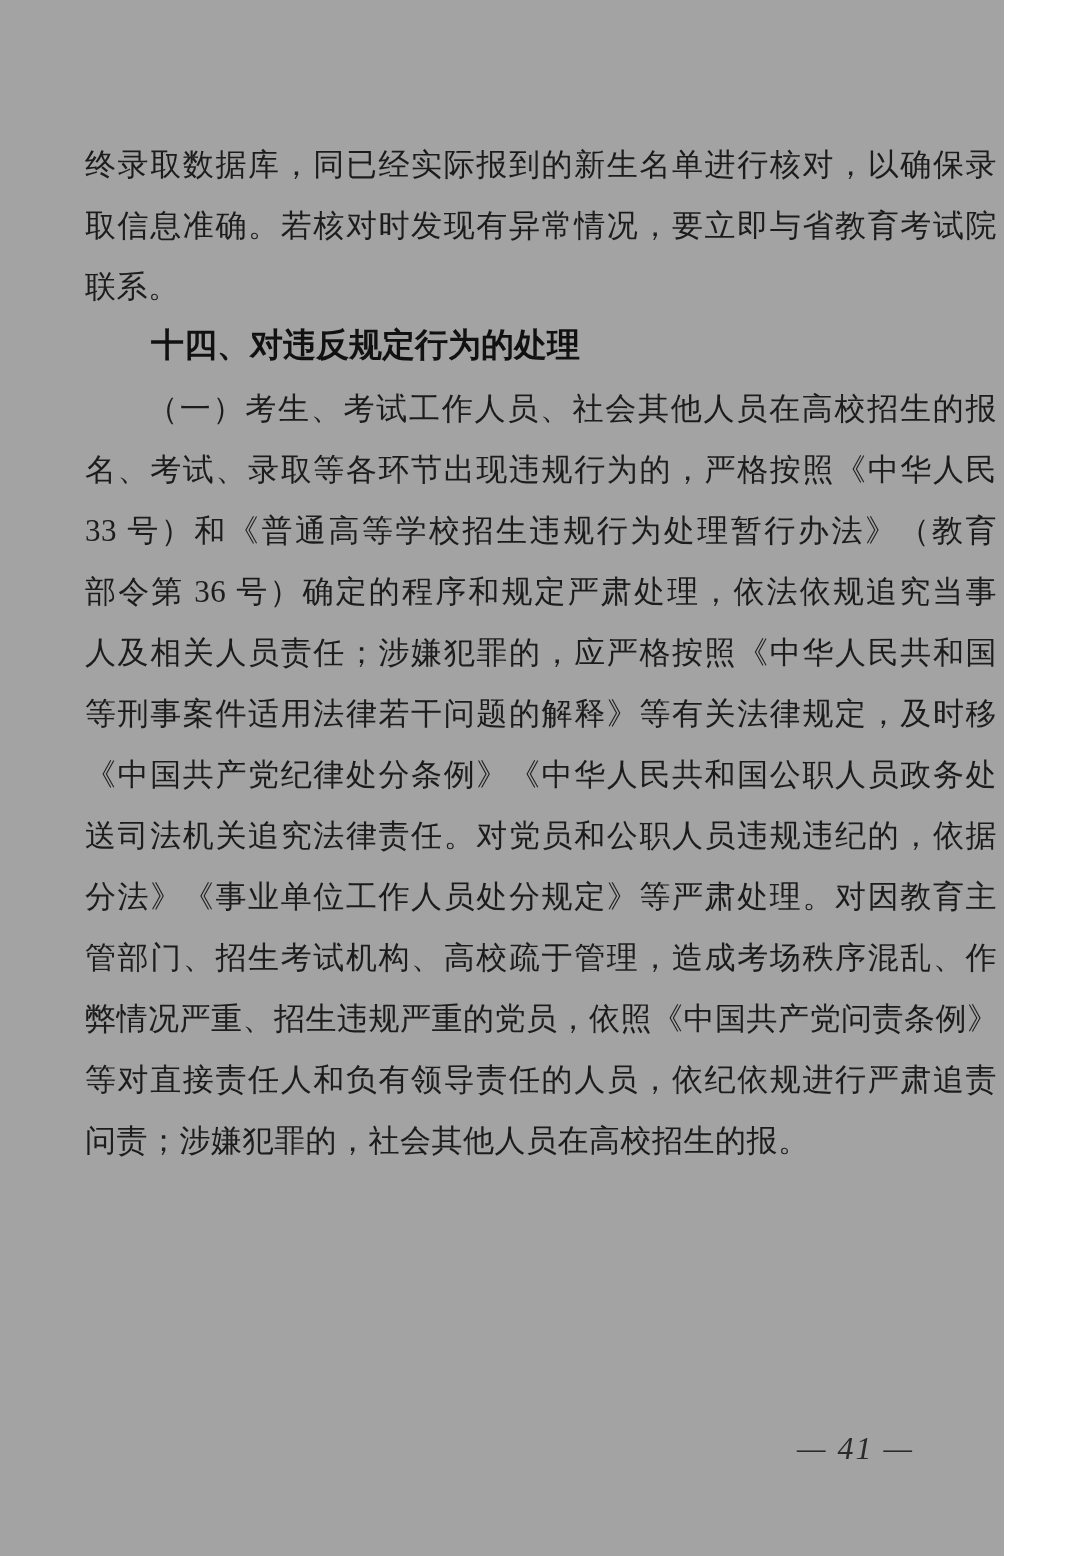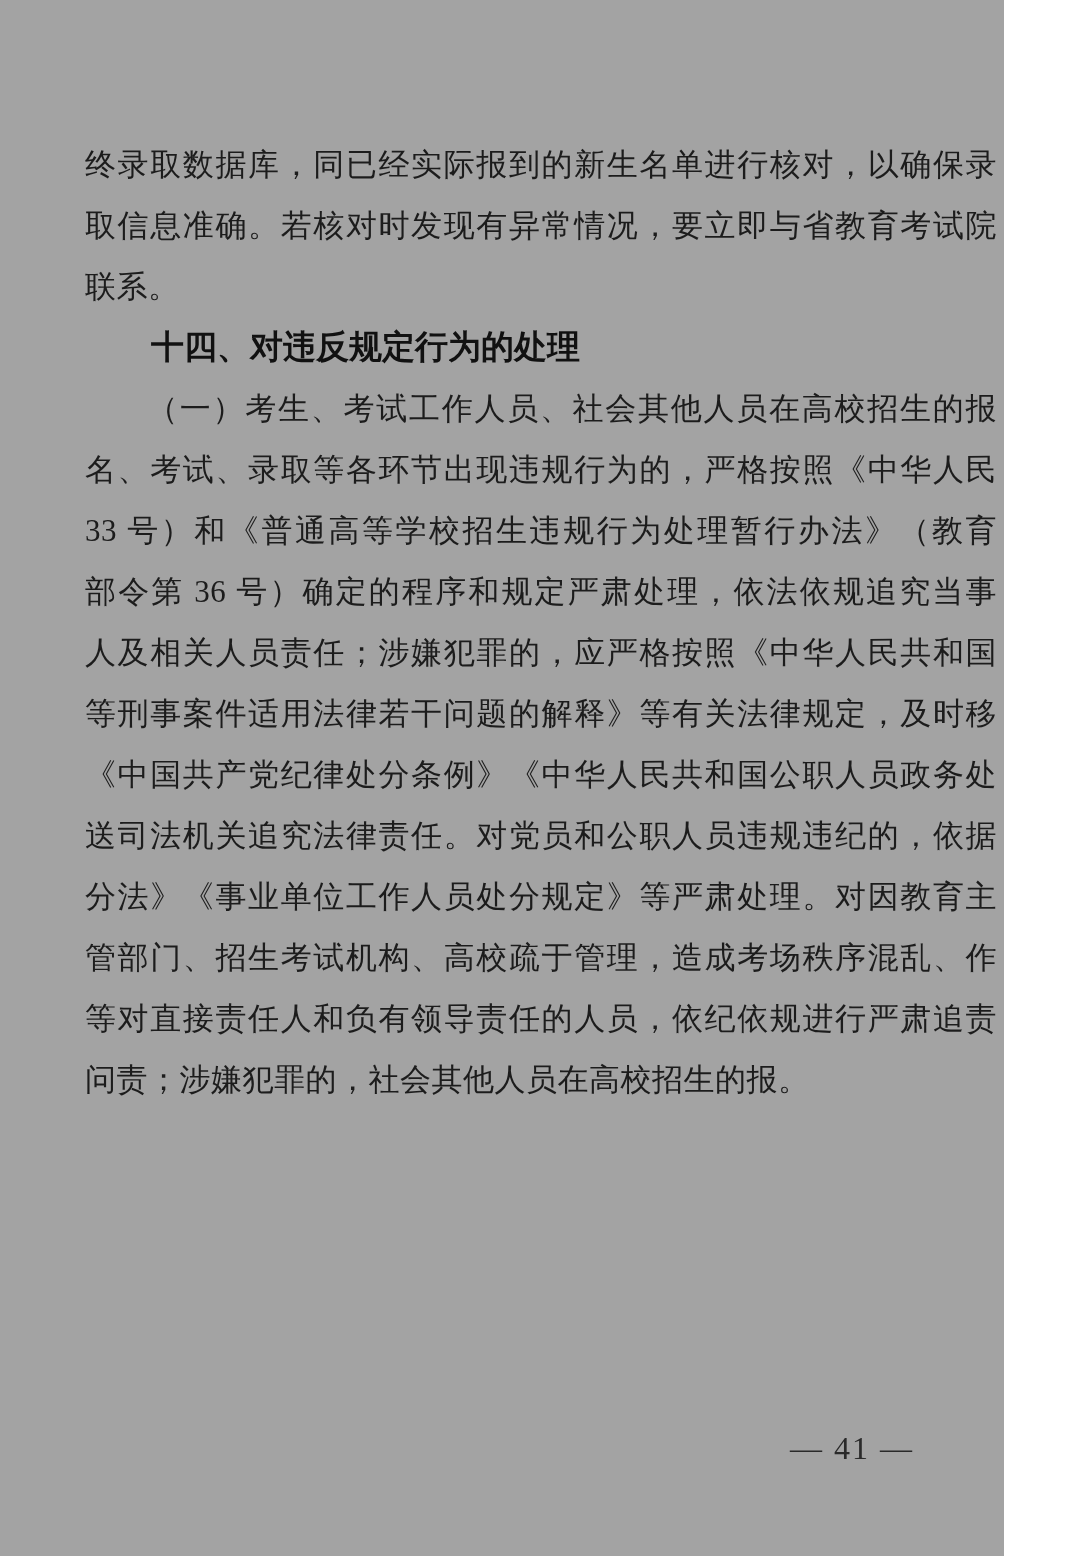--- a/index.html
+++ b/index.html
@@ -38,37 +38,38 @@
   }
   .line.last {
     text-align-last: left;
   }
   .line.indent {
     text-indent: 2em;
   }
   .heading {
     margin: 0;
     padding: 0;
-    font-family: Liberation Serif, serif;
+    font-family: Liberation Mono, monospace;
     font-weight: 700;
     font-size: 33px;
     line-height: 61px;
     text-indent: 2em;
     color: #111111;
     white-space: nowrap;
   }
   .page-number {
     position: absolute;
     right: 90px;
     top: 1428px;
     font-size: 32px;
     line-height: 40px;
     color: #2a2a2a;
     letter-spacing: 2px;
     font-family: "Liberation Serif", "DejaVu Serif", serif;
+    font-style: italic;
   }
 </style>
 </head>
 <body>
 
 <div class="page">
   <div class="content">
 
     <div class="para">
       <div class="line">终录取数据库，同已经实际报到的新生名单进行核对，以确保录</div>
@@ -82,20 +83,21 @@
       <div class="line indent">（一）考生、考试工作人员、社会其他人员在高校招生的报</div>
       <div class="line">名、考试、录取等各环节出现违规行为的，严格按照《中华人民</div>
       <div class="line">33 号）和《普通高等学校招生违规行为处理暂行办法》（教育</div>
       <div class="line">部令第 36 号）确定的程序和规定严肃处理，依法依规追究当事</div>
       <div class="line">人及相关人员责任；涉嫌犯罪的，应严格按照《中华人民共和国</div>
       <div class="line">等刑事案件适用法律若干问题的解释》等有关法律规定，及时移</div>
       <div class="line">《中国共产党纪律处分条例》《中华人民共和国公职人员政务处</div>
       <div class="line">送司法机关追究法律责任。对党员和公职人员违规违纪的，依据</div>
       <div class="line">分法》《事业单位工作人员处分规定》等严肃处理。对因教育主</div>
       <div class="line">管部门、招生考试机构、高校疏于管理，造成考场秩序混乱、作</div>
+      <div class="line">弊情况严重、招生违规严重的党员，依照《中国共产党问责条例》</div>
       <div class="line">等对直接责任人和负有领导责任的人员，依纪依规进行严肃追责</div>
       <div class="line last">问责；涉嫌犯罪的，社会其他人员在高校招生的报。</div>
     </div>
 
 
   </div>
 
   <div class="page-number">— 41 —</div>
 </div>
 

